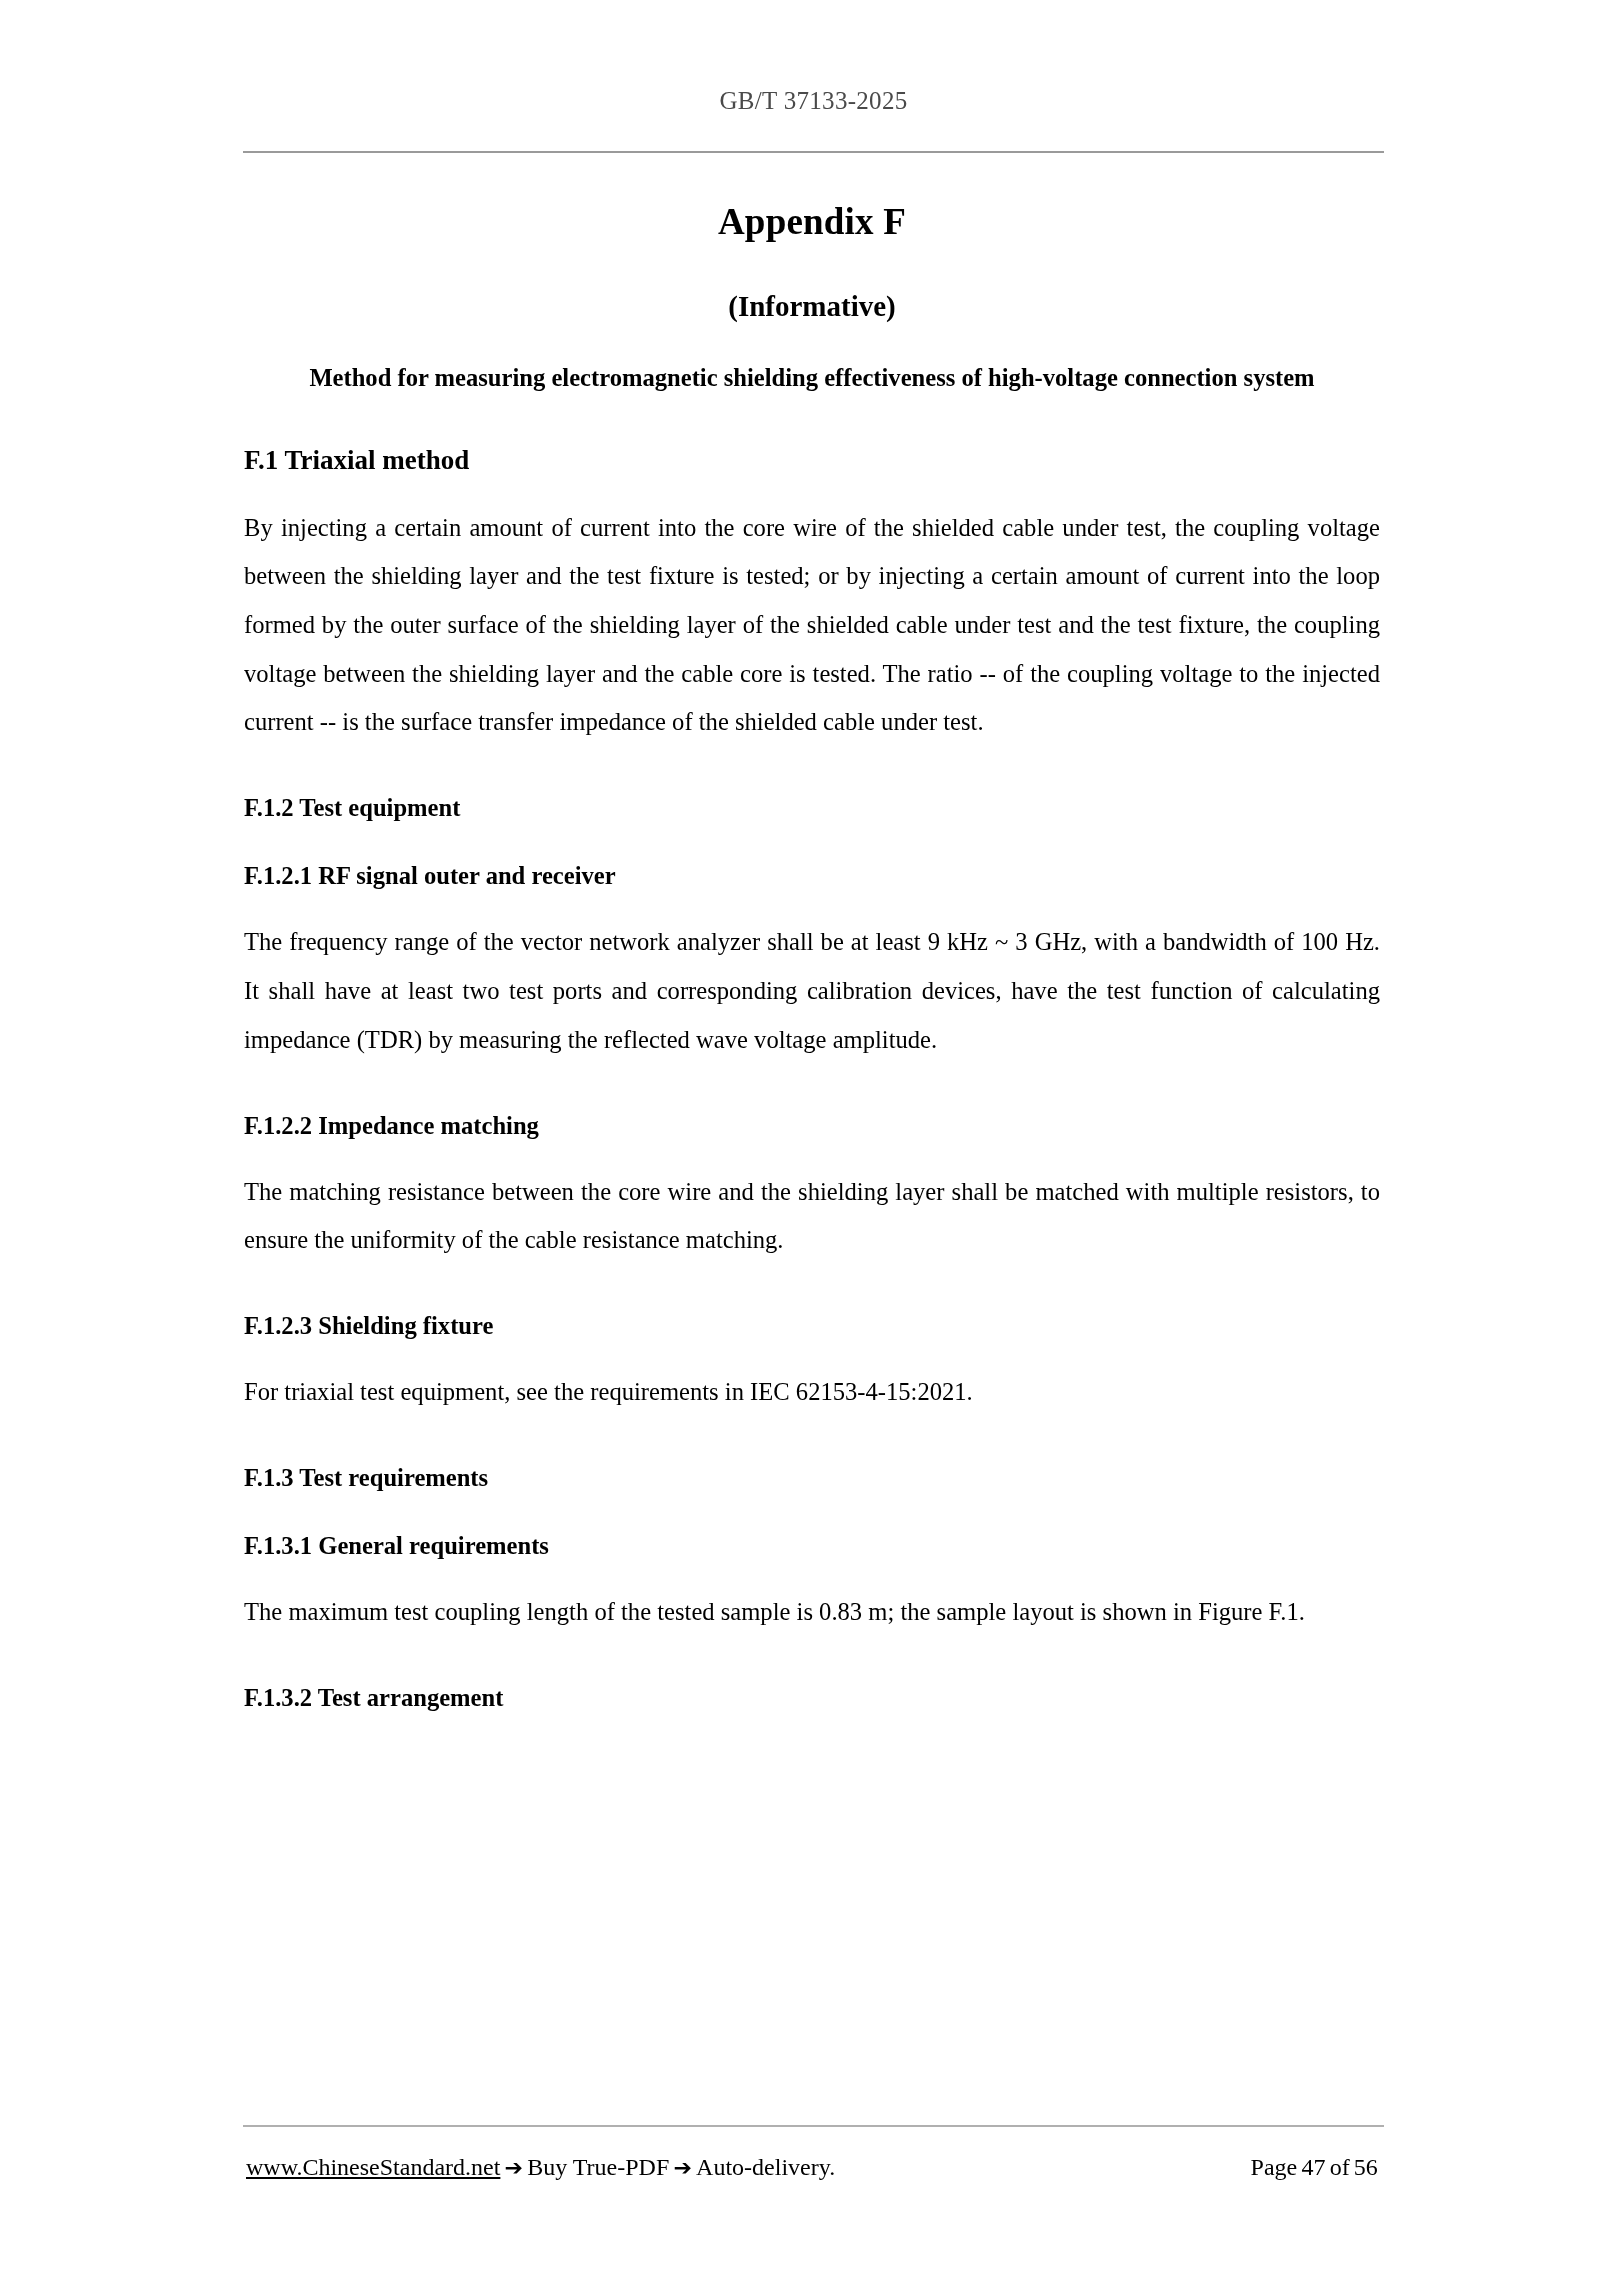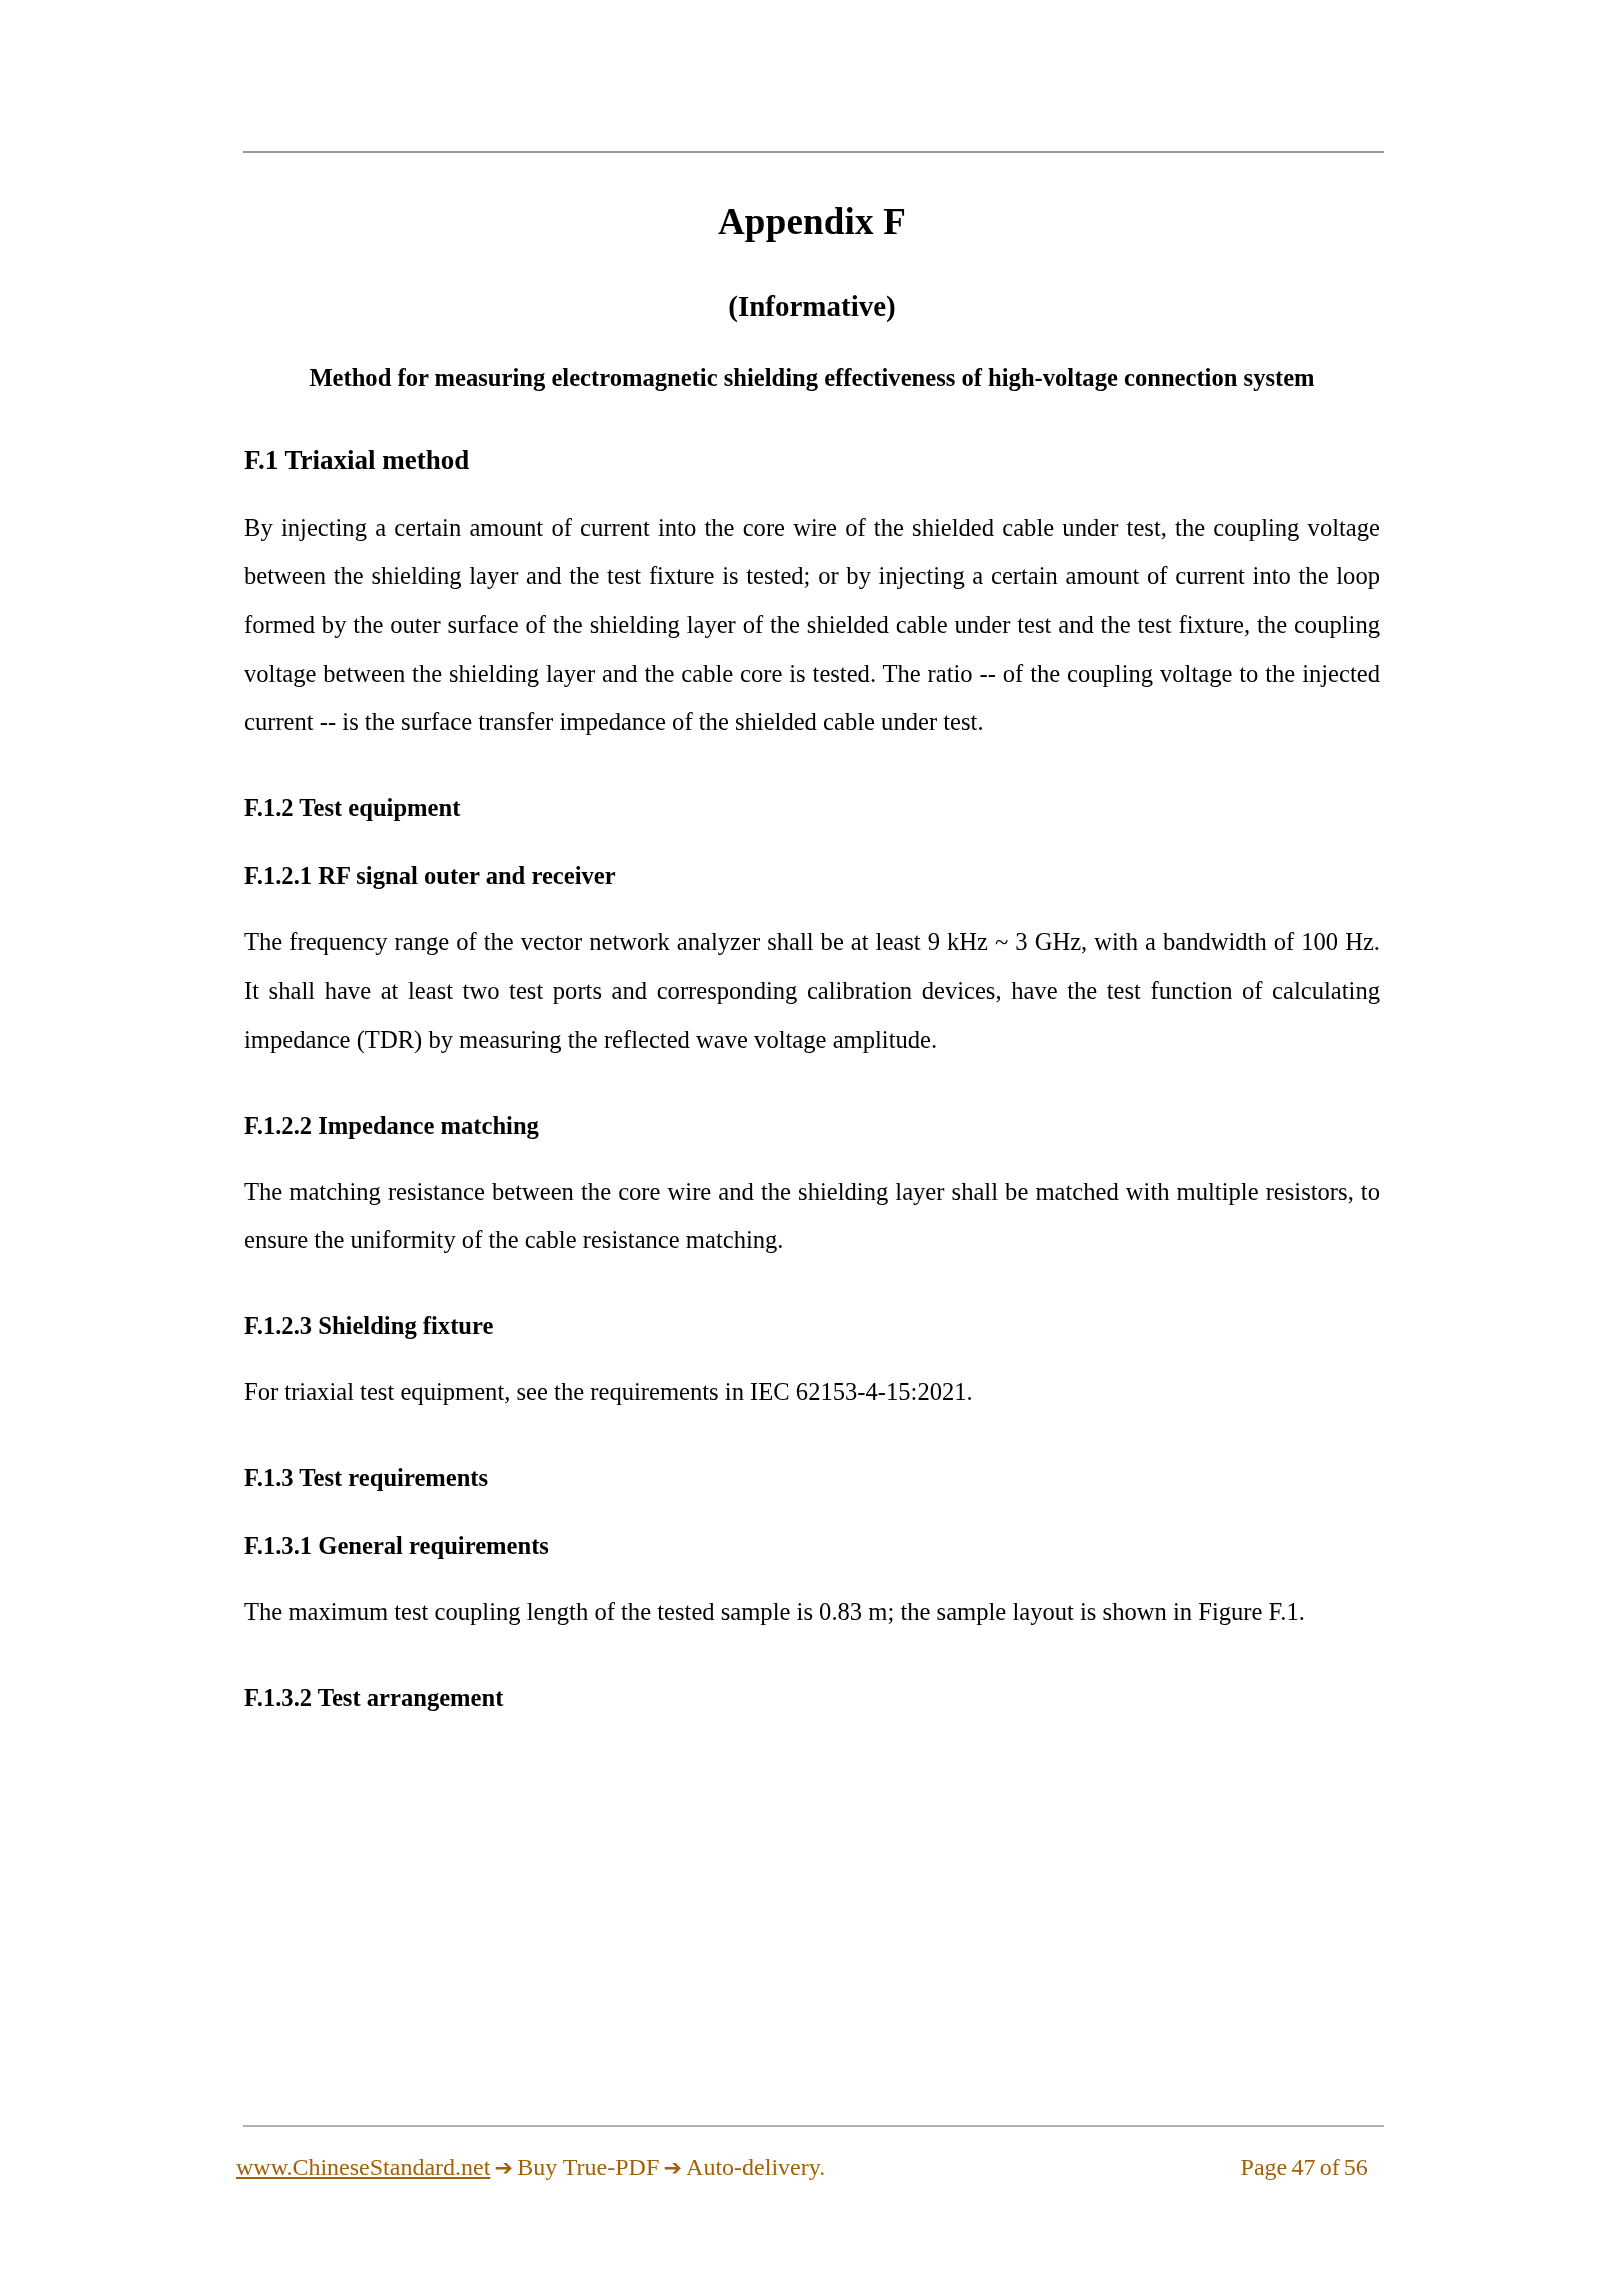--- a/index.html
+++ b/index.html
@@ -107,28 +107,28 @@
   .footer-rule {
     position: absolute;
     left: 243px;
     top: 2125px;
     width: 1141px;
     height: 1.7px;
     background: #b0b0b0;
   }
   .page-footer {
     position: absolute;
-    left: 236px;
+    left: 246px;
     top: 2154px;
     width: 1141px;
     display: flex;
     align-items: baseline;
     justify-content: space-between;
     font-size: 24px;
-    color: #a16207;
+    color: #000000;
   }
   .footer-left {
     white-space: nowrap;
   }
   .footer-left .site {
     text-decoration: underline;
   }
   .footer-left .arrow {
     font-family: "DejaVu Sans", sans-serif;
     font-size: 22px;
@@ -142,20 +142,23 @@
   .footer-right .num {
     font-weight: normal;
     padding: 0 4.2px;
   }
 </style>
 </head>
 <body>
 
 <div class="page">
 
+  <div class="page-header">
+    <span class="hdr-text">GB/T 37133-2025</span>
+  </div>
   <div class="header-rule"></div>
 
   <div class="content">
 
     <h1 class="appendix-title">Appendix F</h1>
     <div class="appendix-subtitle">(Informative)</div>
     <div class="appendix-heading">Method for measuring electromagnetic shielding effectiveness of high-voltage connection system</div>
 
     <h2 class="sec">F.1 Triaxial method</h2>
 

